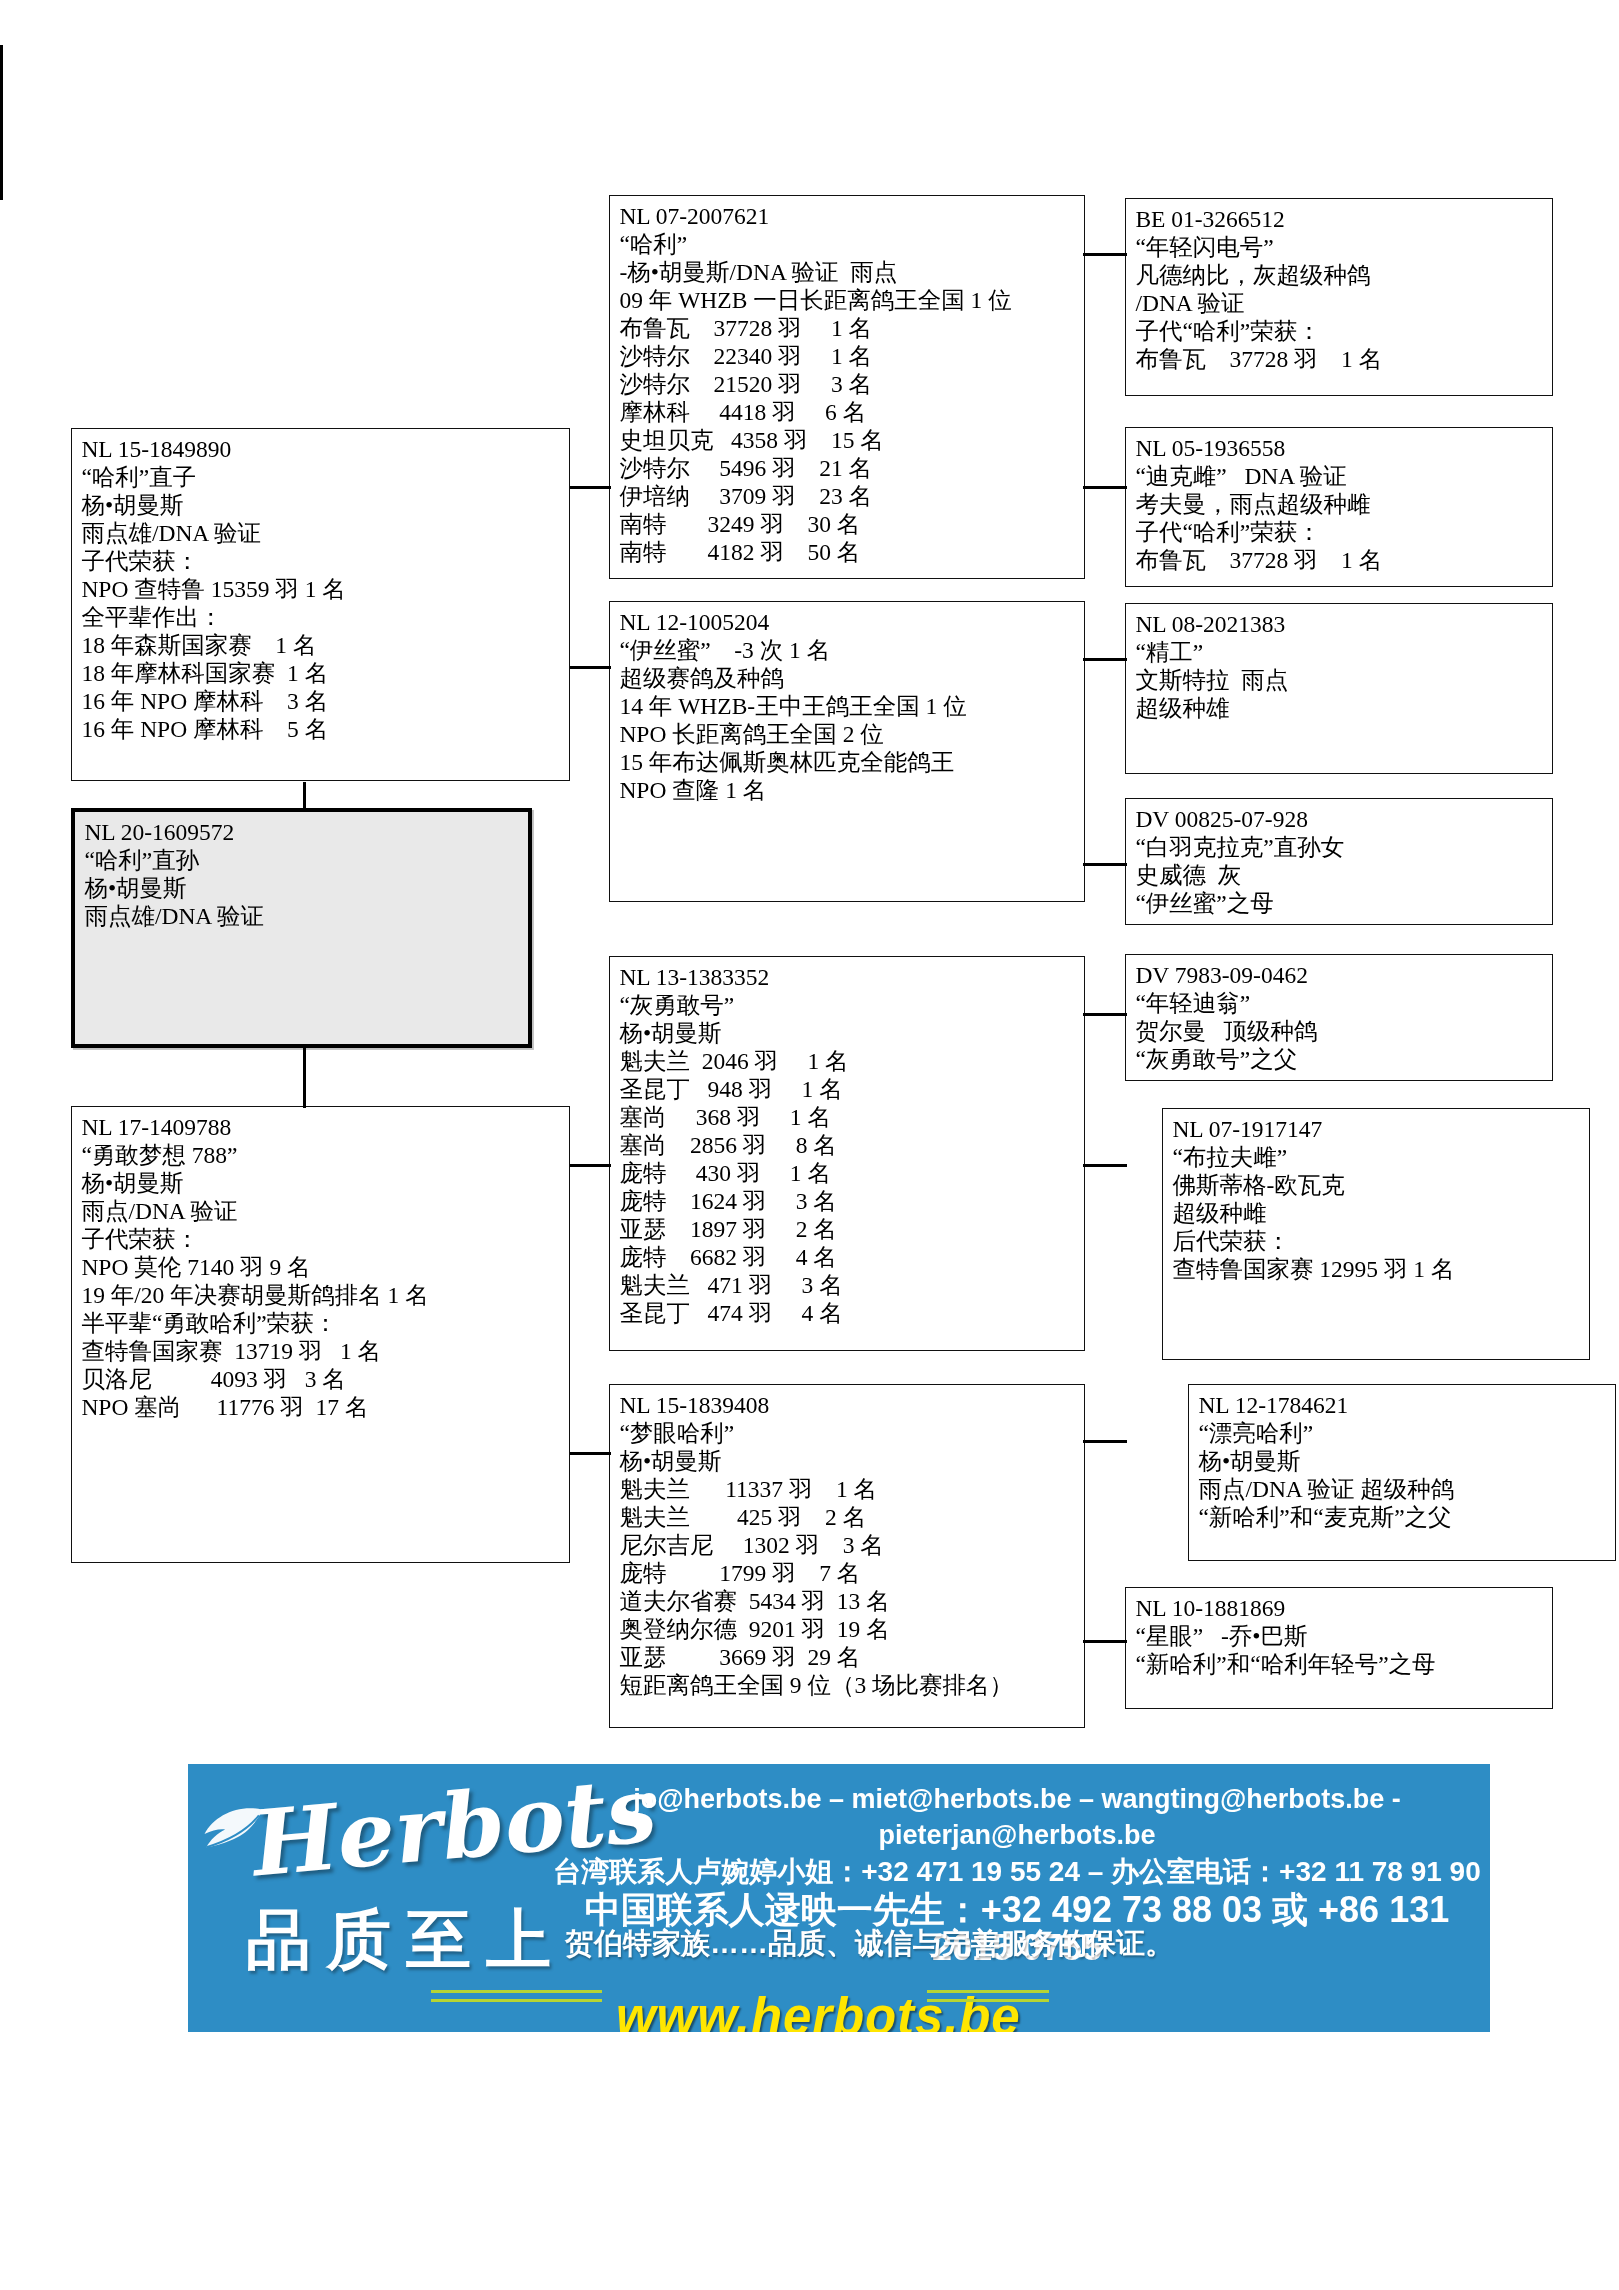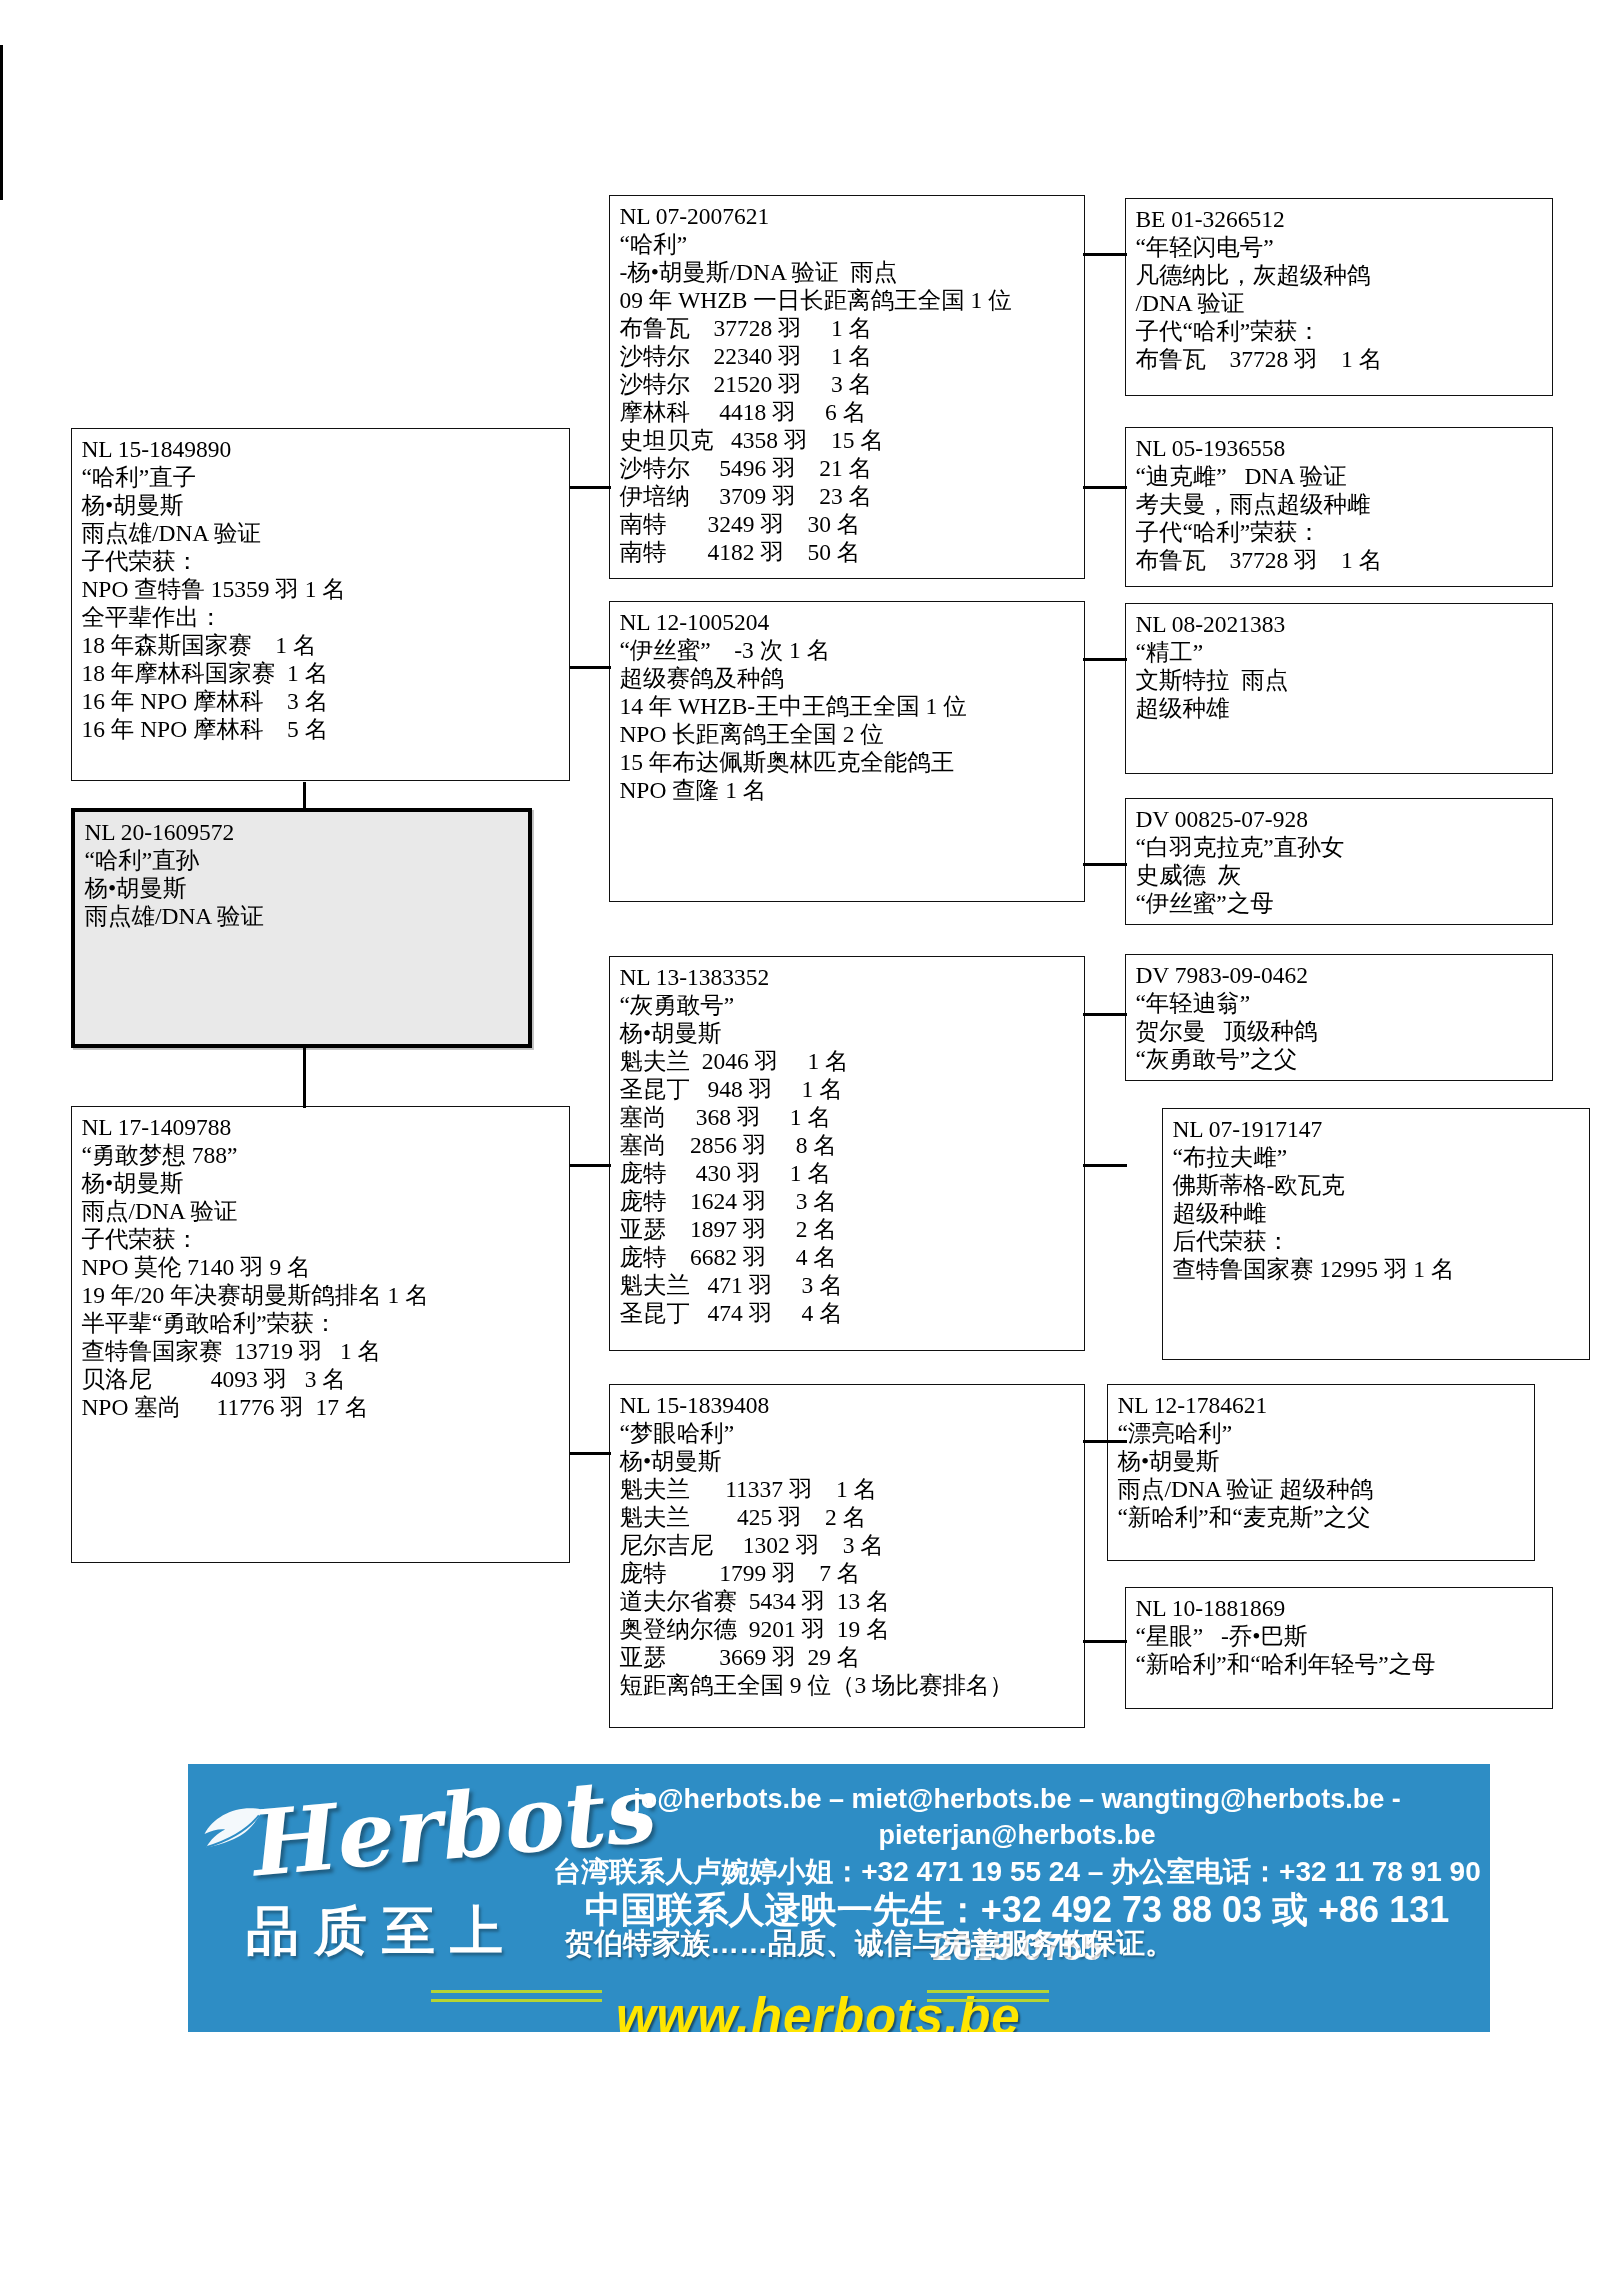--- a/index.html
+++ b/index.html
@@ -14,21 +14,21 @@
   
   .conn{position:absolute;background:#000;}
   .artifact{position:absolute;background:#000;}
   
   .banner{position:absolute;left:188px;top:1764px;width:1302px;height:268px;
           background:#2e8dc5;overflow:hidden;font-family:"Liberation Sans",sans-serif;}
   .logo-script{position:absolute;left:64px;top:17px;font-family:"DejaVu Serif",serif;
           font-style:italic;font-weight:bold;font-size:90px;color:#ffffff;line-height:1;
           transform:rotate(-5deg);text-shadow:2.8px 3.8px 3.8px rgba(0,0,0,0.35);}
   .feather{position:absolute;left:9.4px;top:38px;}
-  .logo-sub{position:absolute;left:58px;top:132px;font-size:53px;font-weight:bold;
+  .logo-sub{position:absolute;left:58px;top:132px;font-size:65px;font-weight:bold;
           color:#ffffff;letter-spacing:15px;text-shadow:1.9px 2.8px 2.8px rgba(0,0,0,0.3);
           font-family:"Liberation Sans",sans-serif;}
   .contact{position:absolute;left:358px;top:17px;width:942px;text-align:center;
           color:#ffffff;font-weight:bold;}
   .contact .c1{font-size:27px;line-height:36px;}
   .contact .c2{font-size:28px;line-height:38px;}
   .contact .c3{font-size:36px;line-height:38px;}
   .tagline{position:absolute;left:377px;top:160px;width:885px;
           color:#ffffff;font-weight:bold;font-size:29px;text-shadow:0.9px 1.9px 1.9px rgba(0,0,0,0.3);}
   .website{position:absolute;left:428px;top:194px;font-size:51px;font-style:italic;
@@ -64,21 +64,21 @@
   <div class="pbox" style="left:1125px;top:427px;width:428px;height:160px;"><div class="bline">NL 05-1936558</div><div class="bline">“迪克雌”   DNA 验证</div><div class="bline">考夫曼，雨点超级种雌</div><div class="bline">子代“哈利”荣获：</div><div class="bline">布鲁瓦    37728 羽    1 名</div></div>
 
   <div class="pbox" style="left:1125px;top:603px;width:428px;height:171px;"><div class="bline">NL 08-2021383</div><div class="bline">“精工”</div><div class="bline">文斯特拉  雨点</div><div class="bline">超级种雄</div></div>
 
   <div class="pbox" style="left:1125px;top:798px;width:428px;height:127px;"><div class="bline">DV 00825-07-928</div><div class="bline">“白羽克拉克”直孙女</div><div class="bline">史威德  灰</div><div class="bline">“伊丝蜜”之母</div></div>
 
   <div class="pbox" style="left:1125px;top:954px;width:428px;height:127px;"><div class="bline">DV 7983-09-0462</div><div class="bline">“年轻迪翁”</div><div class="bline">贺尔曼   顶级种鸽</div><div class="bline">“灰勇敢号”之父</div></div>
 
   <div class="pbox" style="left:1162px;top:1108px;width:428px;height:252px;"><div class="bline">NL 07-1917147</div><div class="bline">“布拉夫雌”</div><div class="bline">佛斯蒂格-欧瓦克</div><div class="bline">超级种雌</div><div class="bline">后代荣获：</div><div class="bline">查特鲁国家赛 12995 羽 1 名</div></div>
 
-  <div class="pbox" style="left:1107px;top:1384px;width:428px;height:177px;"><div class="bline">NL 12-1784621</div><div class="bline">“漂亮哈利”</div><div class="bline">杨•胡曼斯</div><div class="bline">雨点/DNA 验证 超级种鸽</div><div class="bline">“新哈利”和“麦克斯”之父</div></div>
+  <div class="pbox" style="left:1188px;top:1384px;width:428px;height:177px;"><div class="bline">NL 12-1784621</div><div class="bline">“漂亮哈利”</div><div class="bline">杨•胡曼斯</div><div class="bline">雨点/DNA 验证 超级种鸽</div><div class="bline">“新哈利”和“麦克斯”之父</div></div>
 
   <div class="pbox" style="left:1125px;top:1587px;width:428px;height:122px;"><div class="bline">NL 10-1881869</div><div class="bline">“星眼”   -乔•巴斯</div><div class="bline">“新哈利”和“哈利年轻号”之母</div></div>
 
   <div class="conn" style="left:303px;top:782px;width:2.8px;height:28px;"></div>
   <div class="conn" style="left:303px;top:1046px;width:2.8px;height:62px;"></div>
 
   <div class="conn" style="left:570px;top:486px;width:41px;height:2.8px;"></div>
   <div class="conn" style="left:570px;top:666px;width:41px;height:2.8px;"></div>
   <div class="conn" style="left:570px;top:1164px;width:41px;height:2.8px;"></div>
   <div class="conn" style="left:570px;top:1452px;width:41px;height:2.8px;"></div>

